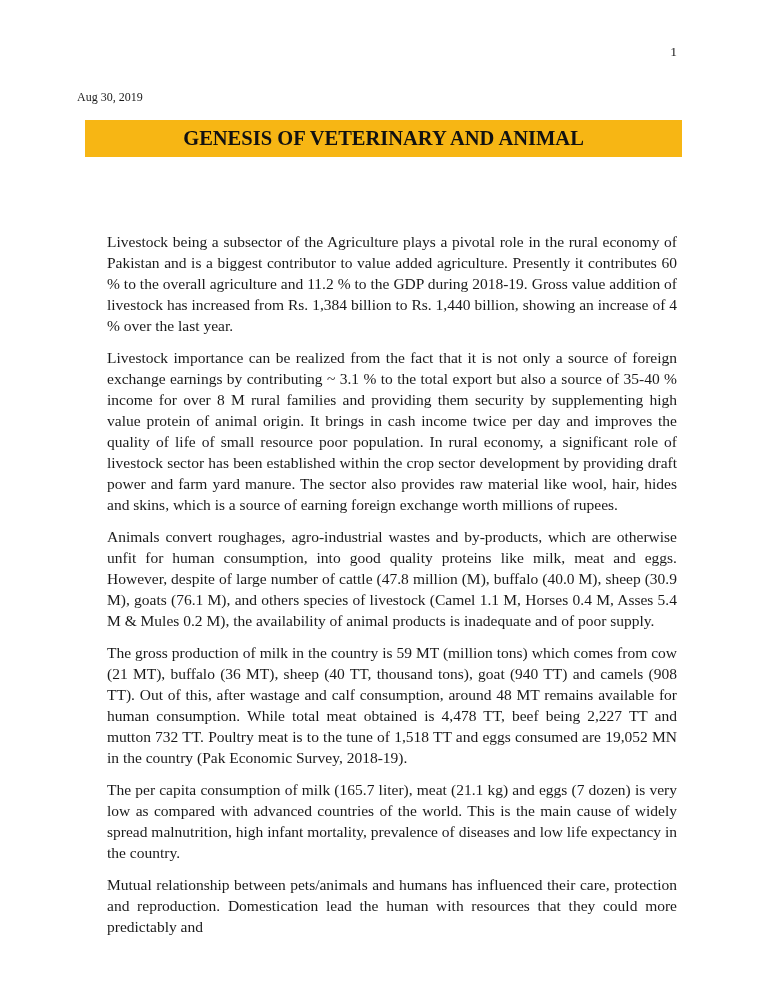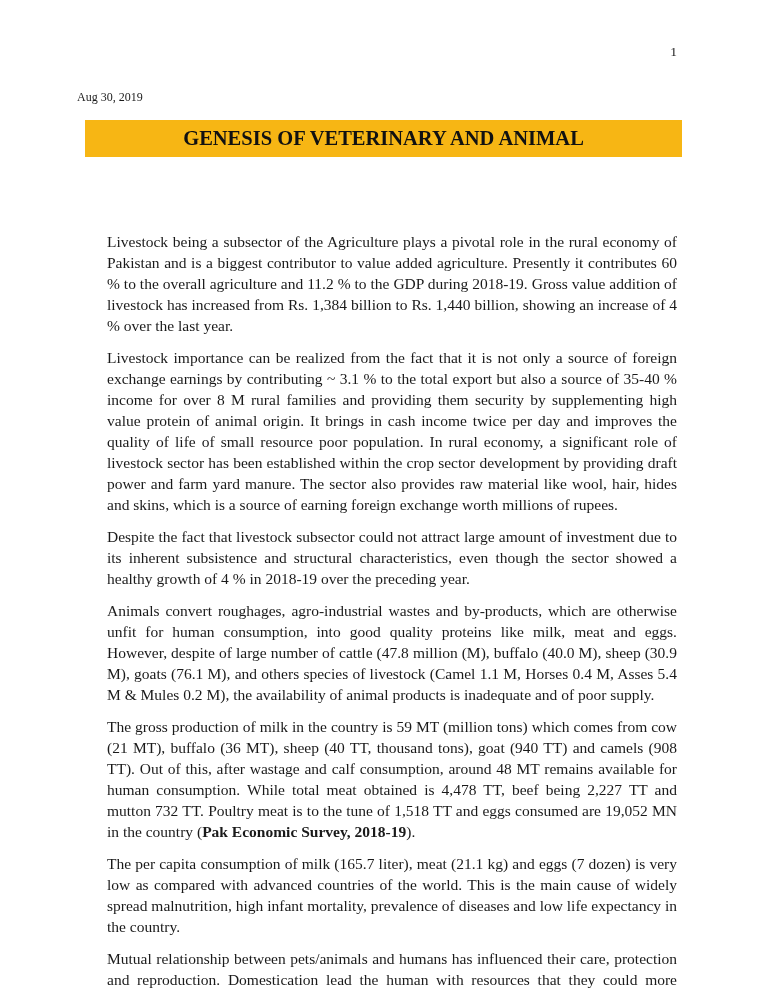--- a/index.html
+++ b/index.html
@@ -49,42 +49,41 @@
     left: 91px;
     width: 586px;
     font-size: 15.5px;
     line-height: 21px;
     text-align: justify;
   }
   .body-text p {
     margin: 0 0 11px 16px;
   }
   .body-text strong {
-    font-weight: bold;
+    font-weight: normal;
   }
 </style>
 </head>
 <body>
 
 <div class="page">
 
   <div class="page-number">1</div>
 
   <div class="date-line">Aug 30, 2019</div>
 
   <div class="title-banner">
     <div>GENESIS OF VETERINARY AND ANIMAL</div>
   </div>
 
   <div class="body-text">
     <p>Livestock being a subsector of the Agriculture plays a pivotal role in the rural economy of Pakistan and is a biggest contributor to value added agriculture. Presently it contributes 60 % to the overall agriculture and 11.2 % to the GDP during 2018-19. Gross value addition of livestock has increased from Rs. 1,384 billion to Rs. 1,440 billion, showing an increase of 4 % over the last year.</p>
 
     <p>Livestock importance can be realized from the fact that it is not only a source of foreign exchange earnings by contributing ~ 3.1 % to the total export but also a source of 35-40 % income for over 8 M rural families and providing them security by supplementing high value protein of animal origin. It brings in cash income twice per day and improves the quality of life of small resource poor population. In rural economy, a significant role of livestock sector has been established within the crop sector development by providing draft power and farm yard manure. The sector also provides raw material like wool, hair, hides and skins, which is a source of earning foreign exchange worth millions of rupees.</p>
 
-    <p>Despite the fact that livestock subsector could not attract large amount of investment due to its inherent subsistence and structural characteristics, even though the sector showed a healthy growth of 4 % in 2018-19 over the preceding year.</p>
 
     <p>Animals convert roughages, agro-industrial wastes and by-products, which are otherwise unfit for human consumption, into good quality proteins like milk, meat and eggs. However, despite of large number of cattle (47.8 million (M), buffalo (40.0 M), sheep (30.9 M), goats (76.1 M), and others species of livestock (Camel 1.1 M, Horses 0.4 M, Asses 5.4 M &amp; Mules 0.2 M), the availability of animal products is inadequate and of poor supply.</p>
 
     <p><span>The gross production of milk in the country is 59 MT (million tons) which comes from cow (21 MT), buffalo (36 MT), sheep (40 TT, thousand tons), goat (940 TT) and camels (908 TT). Out of this, after wastage and calf consumption, around 48 MT remains available for human consumption. While total meat obtained is 4,478 TT, beef being 2,227 TT and mutton 732 TT. Poultry meat is to the tune of 1,518 TT and eggs consumed are 19,052 MN in the country (</span><strong>Pak Economic Survey, 2018-19</strong><span>).</span></p>
 
     <p>The per capita consumption of milk (165.7 liter), meat (21.1 kg) and eggs (7 dozen) is very low as compared with advanced countries of the world. This is the main cause of widely spread malnutrition, high infant mortality, prevalence of diseases and low life expectancy in the country.</p>
 
     <p>Mutual relationship between pets/animals and humans has influenced their care, protection and reproduction. Domestication lead the human with resources that they could more predictably and</p>
   </div>
 

